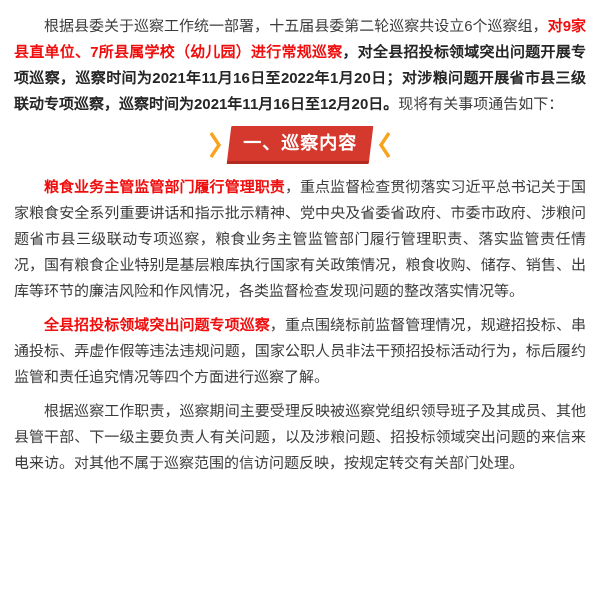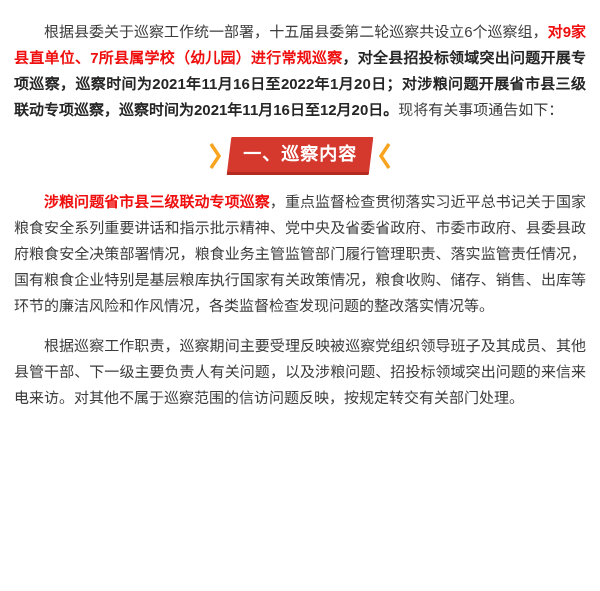--- a/index.html
+++ b/index.html
@@ -13,21 +13,21 @@
   }
   .article {
     padding: 5px 14px 8px 14px;
     font-size: 15px;
     line-height: 26px;
     color: #3d3d3d;
     letter-spacing: 0;
     text-align: justify;
   }
   .article p {
-    margin: 14px 0;
+    margin: 8px 0;
     text-indent: 2em;
   }
   .seg-red {
     color: #ef0f0f;
     font-weight: 700;
   }
   .seg-bold {
     color: #262626;
     font-weight: 700;
   }
@@ -74,18 +74,19 @@
     </svg>
     <div class="ribbon">
       <span class="ribbon-title">一、巡察内容</span>
     </div>
     <svg class="chevron-icon" width="14" height="30" viewBox="0 0 14 30">
       <polyline points="11,3 3,15 11,27" fill="none" stroke="#f8a41e" stroke-width="3.4"></polyline>
     </svg>
   </div>
 
 
-  <p><span class="seg-red">涉粮问题省市县三级联动专项巡察</span><span>，重点监督检查贯彻落实习近平总书记关于国家粮食安全系列重要讲话和指示批示精神、党中央及省委省政府、市委市政府、县委县政府粮食安全决策部署情况，粮食业务主管监管部门履行管理职责、落实监管责任情况，国有粮食企业特别是基层粮库执行国家有关政策情况，粮食收购、储存、销售、出库等环节的廉洁风险和作风情况，各类监督检查发现问题的整改落实情况等。</span></p>
+  <p><span class="seg-red">粮食业务主管监管部门履行管理职责</span><span>，重点监督检查贯彻落实习近平总书记关于国家粮食安全系列重要讲话和指示批示精神、党中央及省委省政府、市委市政府、涉粮问题省市县三级联动专项巡察，粮食业务主管监管部门履行管理职责、落实监管责任情况，国有粮食企业特别是基层粮库执行国家有关政策情况，粮食收购、储存、销售、出库等环节的廉洁风险和作风情况，各类监督检查发现问题的整改落实情况等。</span></p>
 
+  <p><span class="seg-red">全县招投标领域突出问题专项巡察</span><span>，重点围绕标前监督管理情况，规避招投标、串通投标、弄虚作假等违法违规问题，国家公职人员非法干预招投标活动行为，标后履约监管和责任追究情况等四个方面进行巡察了解。</span></p>
 
   <p><span>根据巡察工作职责，巡察期间主要受理反映被巡察党组织领导班子及其成员、其他县管干部、下一级主要负责人有关问题，以及涉粮问题、招投标领域突出问题的来信来电来访。对其他不属于巡察范围的信访问题反映，按规定转交有关部门处理。</span></p>
 
 </div>
 
 </body></html>

